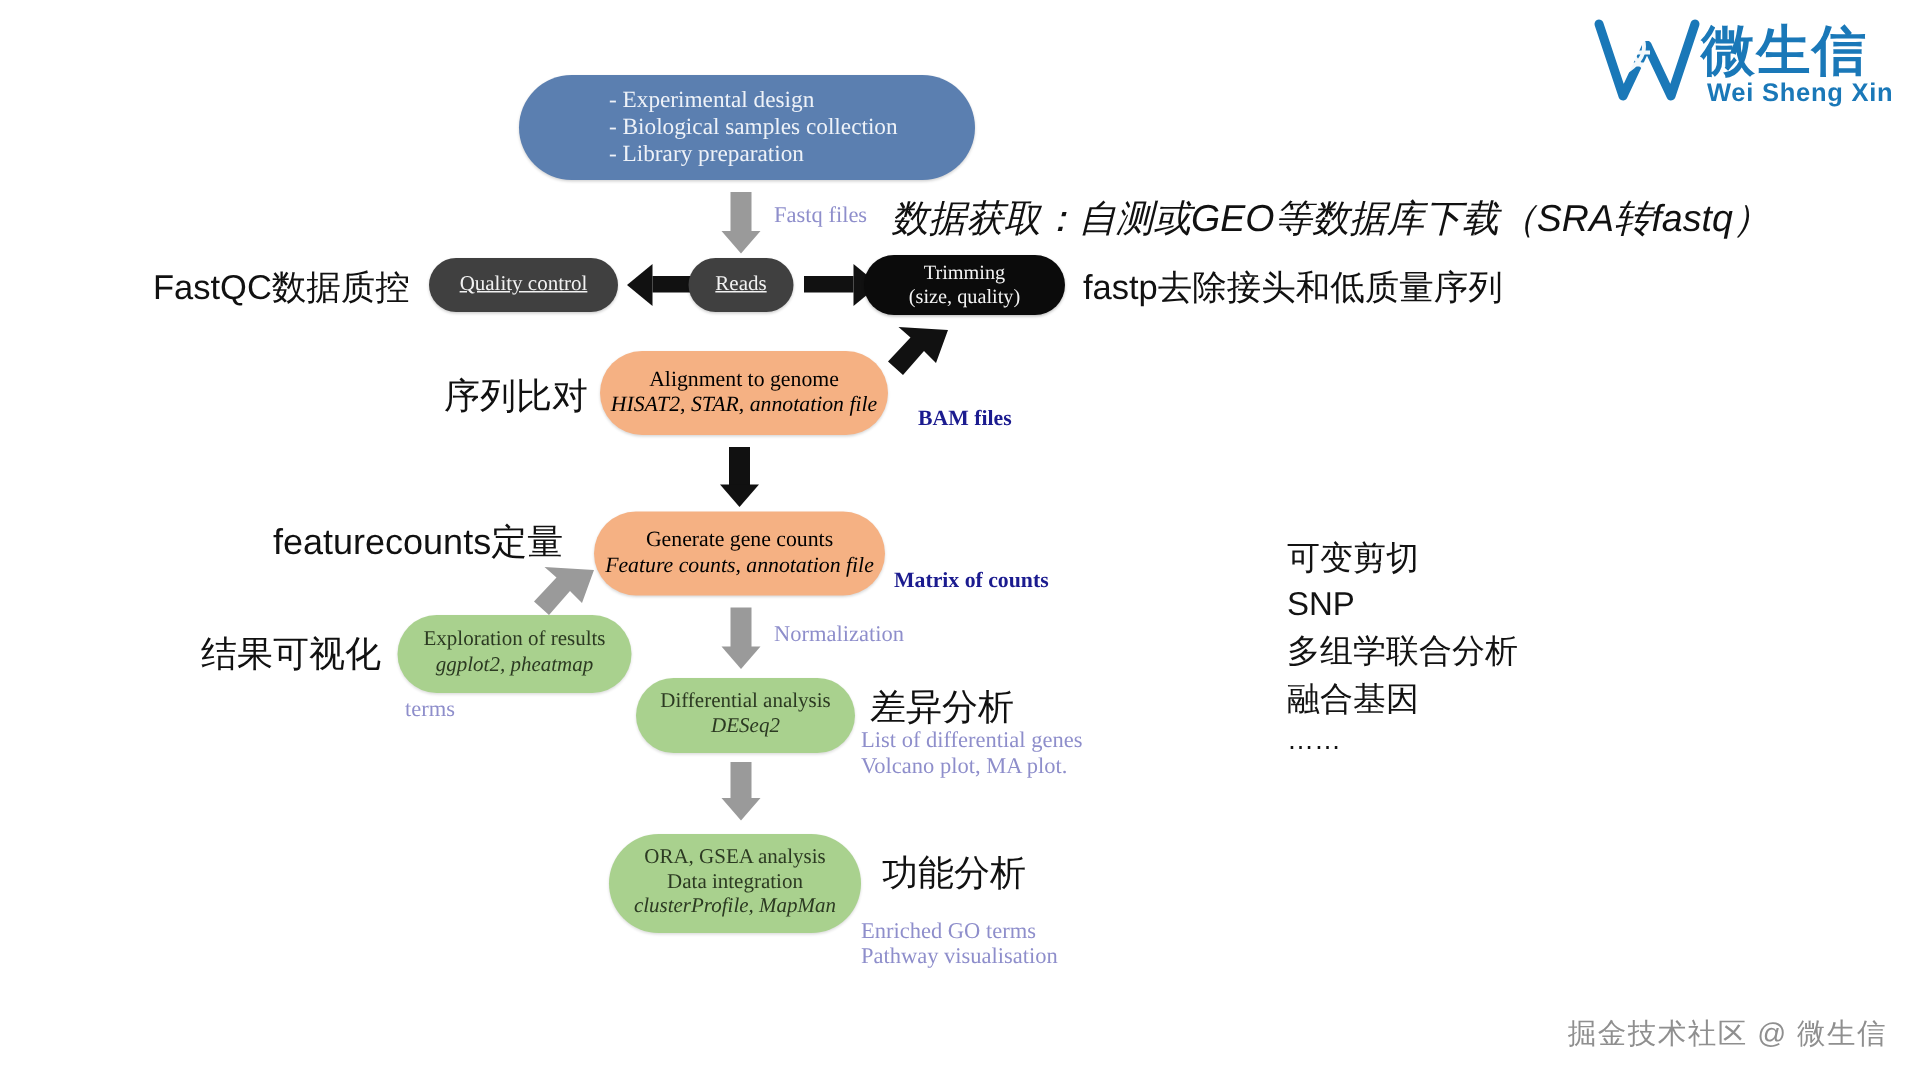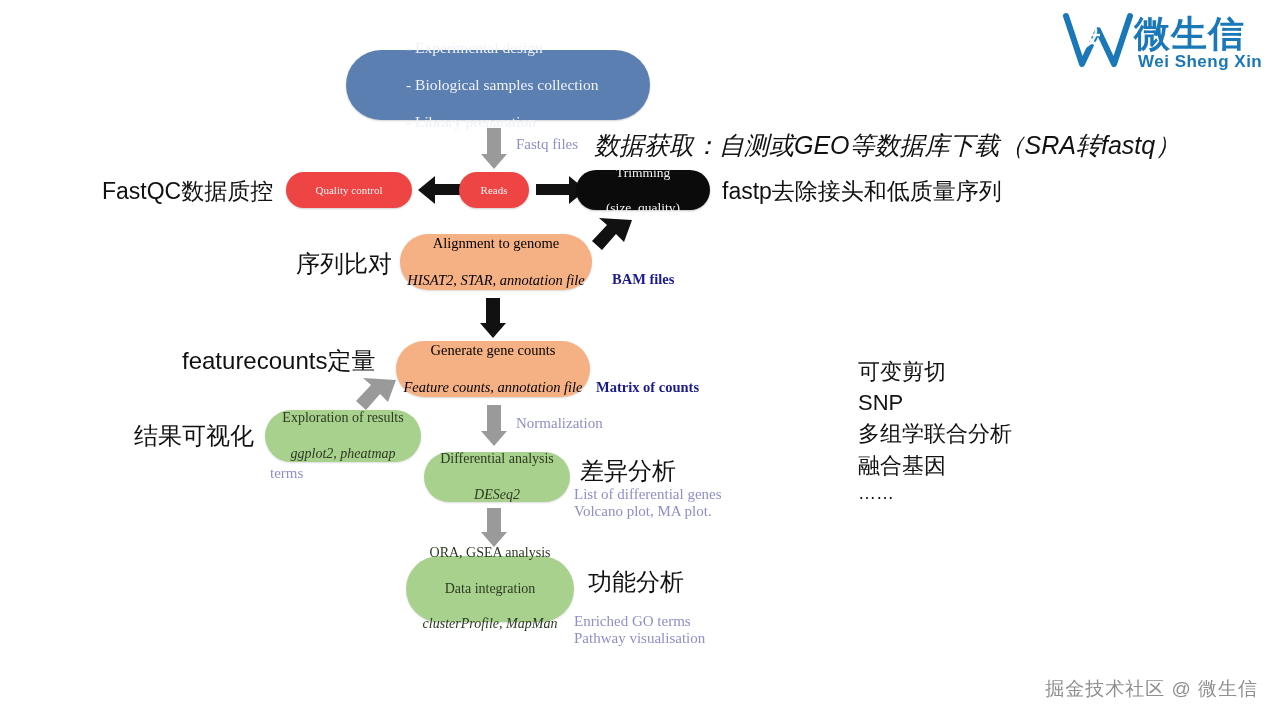--- a/index.html
+++ b/index.html
@@ -15,37 +15,37 @@
   
   .node{
     position:absolute;
     box-sizing:border-box;
     display:flex;flex-direction:column;
     align-items:center;justify-content:center;
     text-align:center;
     border-radius:999px;
     font-family:"Liberation Serif","DejaVu Serif",serif;
     line-height:1.18;
-    gap:19px;
   }
   .node .ln{display:block;white-space:nowrap;}
   .node .ital{font-style:italic;}
 
   .node-blue{
     background:#5b7fb0;
     color:#eef2f8;
     border-radius:40px;
     align-items:flex-start;
     padding-left:60px;
     font-size:15.5px;
     box-shadow:0 1px 2px rgba(0,0,0,.18);
   }
   .node-grey{
-    background:#ef4444;color:#f2f2f2;font-size:11px;
+    background:#404040;color:#f2f2f2;font-size:14px;
     box-shadow:0 1px 2px rgba(0,0,0,.2);
+    text-decoration:underline;
   }
   .node-black{
     background:#0b0b0b;color:#f4f4f4;font-size:13.5px;
     box-shadow:0 1px 2px rgba(0,0,0,.25);
   }
   .node-orange{
     background:#f5b183;color:#000000;font-size:14.5px;
     border-radius:50px;
     box-shadow:0 1px 2px rgba(0,0,0,.16);
   }

